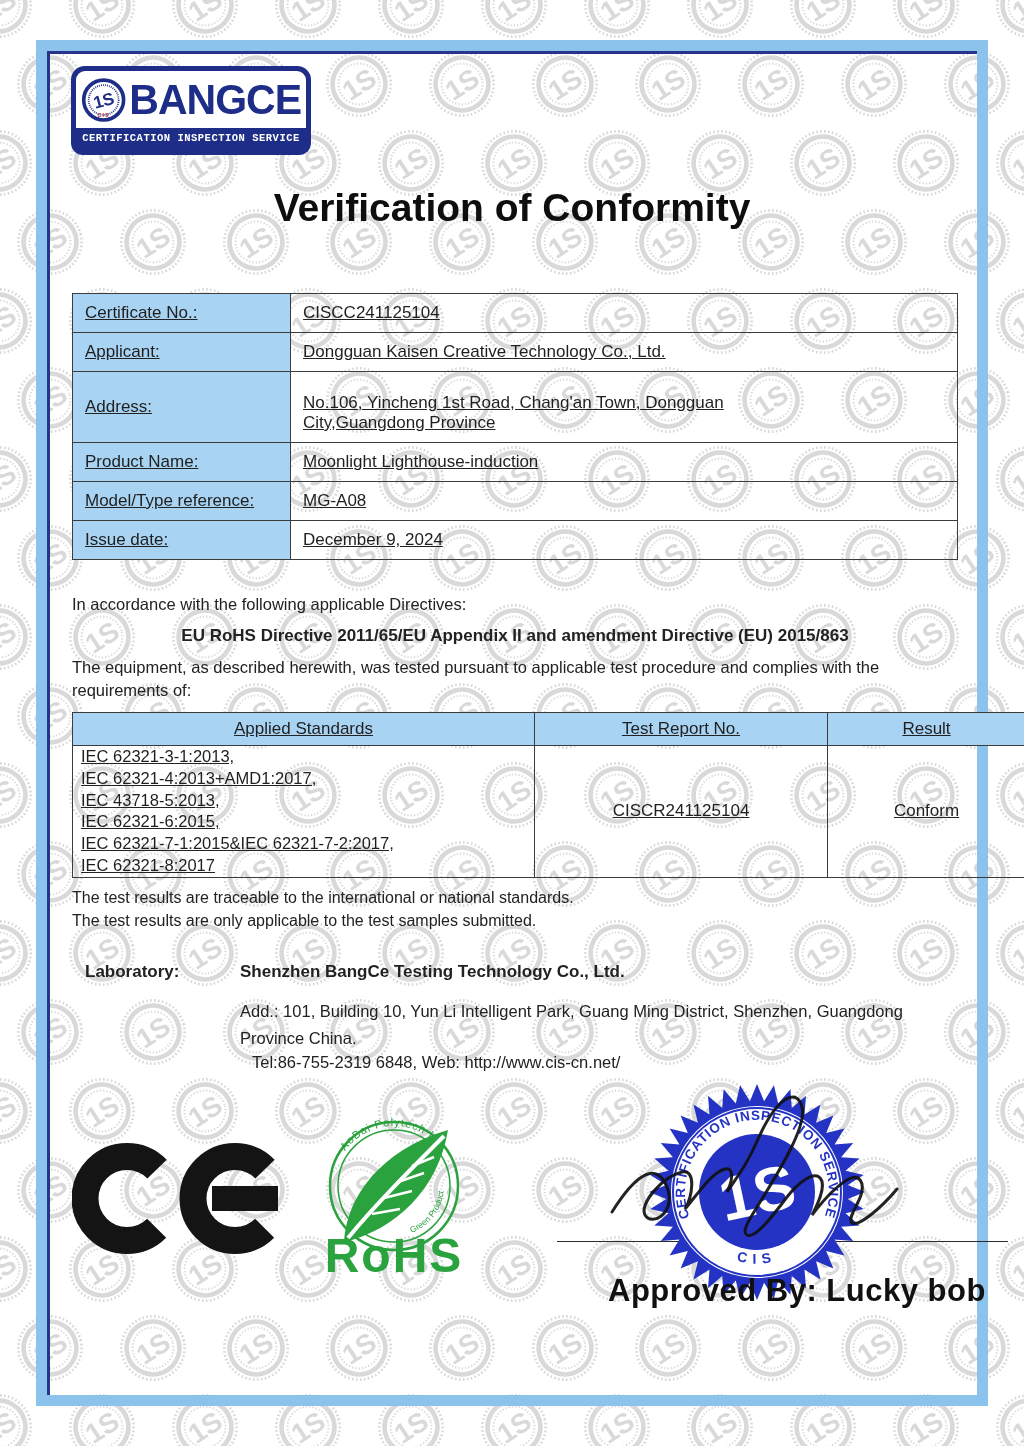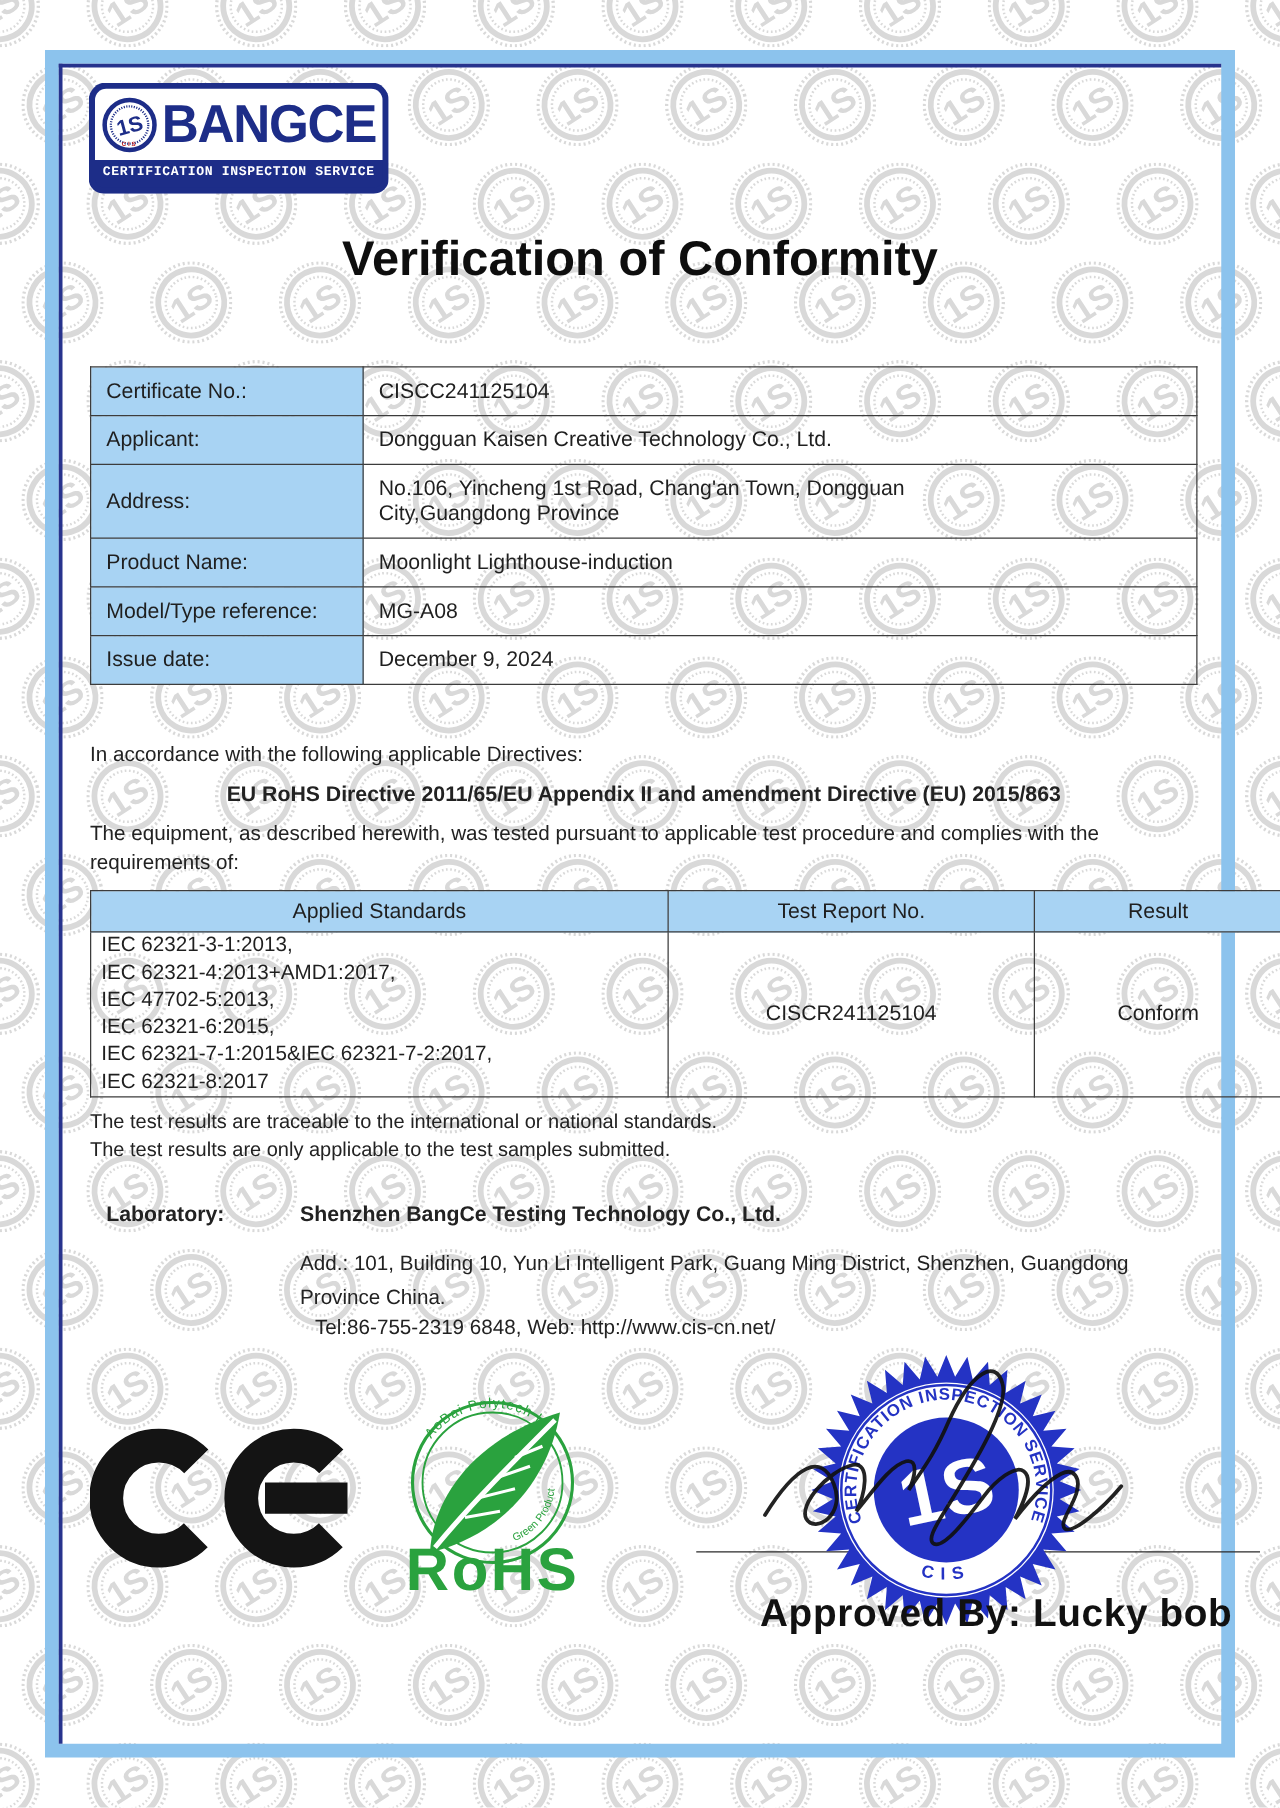--- a/index.html
+++ b/index.html
@@ -38,26 +38,26 @@
     font-family:"Liberation Mono", monospace; font-size:10.5px; font-weight:bold;
     letter-spacing:0.5px; padding:4px 0 6px;
   }
 
   .title {
     top:186px; left:0; width:100%; text-align:center;
     font-size:39px; font-weight:bold; color:#0e0e0e;
   }
 
   
-  table { border-collapse:collapse; }
+  table { border-collapse:collapse;text-decoration:underline; }
   td { border:1.5px solid #3c3c3c; font-size:17px; color:#1f1f1f; }
   .info-table { left:72px; top:293px; width:886px; table-layout:fixed; }
   .info-table td { padding:9px 12px; vertical-align:middle; }
   .info-table td.lbl { background:#a8d3f3; width:218px; }
-  .val-narrow { display:block; max-width:545px; }
+  .val-narrow { display:block; max-width:545px;margin-top:12px; }
 
   .p-intro { left:72px; top:595px; font-size:16.5px; }
   .p-directive { left:72px; top:626px; width:886px; text-align:center; font-weight:bold; font-size:17px; }
   .p-statement { left:72px; top:656px; width:880px; font-size:16.5px; line-height:23px; }
 
   .std-table { left:72px; top:712px; width:886px; table-layout:fixed; }
   .std-table td.hdr { background:#a8d3f3; text-align:center; padding:6px 4px; }
   .std-table td.body1 { padding:0 8px; line-height:21.8px; font-size:16.5px; vertical-align:top; }
   .std-table td.bodyc { text-align:center; vertical-align:middle; }
   .c1 { width:462px; } .c2 { width:293px; } .c3 { width:198px; }
@@ -755,21 +755,21 @@
     <tbody>
       <tr>
         <td class="hdr c1">Applied Standards</td>
         <td class="hdr c2">Test Report No.</td>
         <td class="hdr c3">Result</td>
       </tr>
       <tr>
         <td class="body1 c1">
           <span style="display:block">IEC 62321-3-1:2013,</span>
           <span style="display:block">IEC 62321-4:2013+AMD1:2017,</span>
-          <span style="display:block">IEC 47702-5:2013,</span>
+          <span style="display:block">IEC 43718-5:2013,</span>
           <span style="display:block">IEC 62321-6:2015,</span>
           <span style="display:block">IEC 62321-7-1:2015&amp;IEC 62321-7-2:2017,</span>
           <span style="display:block">IEC 62321-8:2017</span>
         </td>
         <td class="bodyc c2">CISCR241125104</td>
         <td class="bodyc c3">Conform</td>
       </tr>
     </tbody>
   </table>
 

